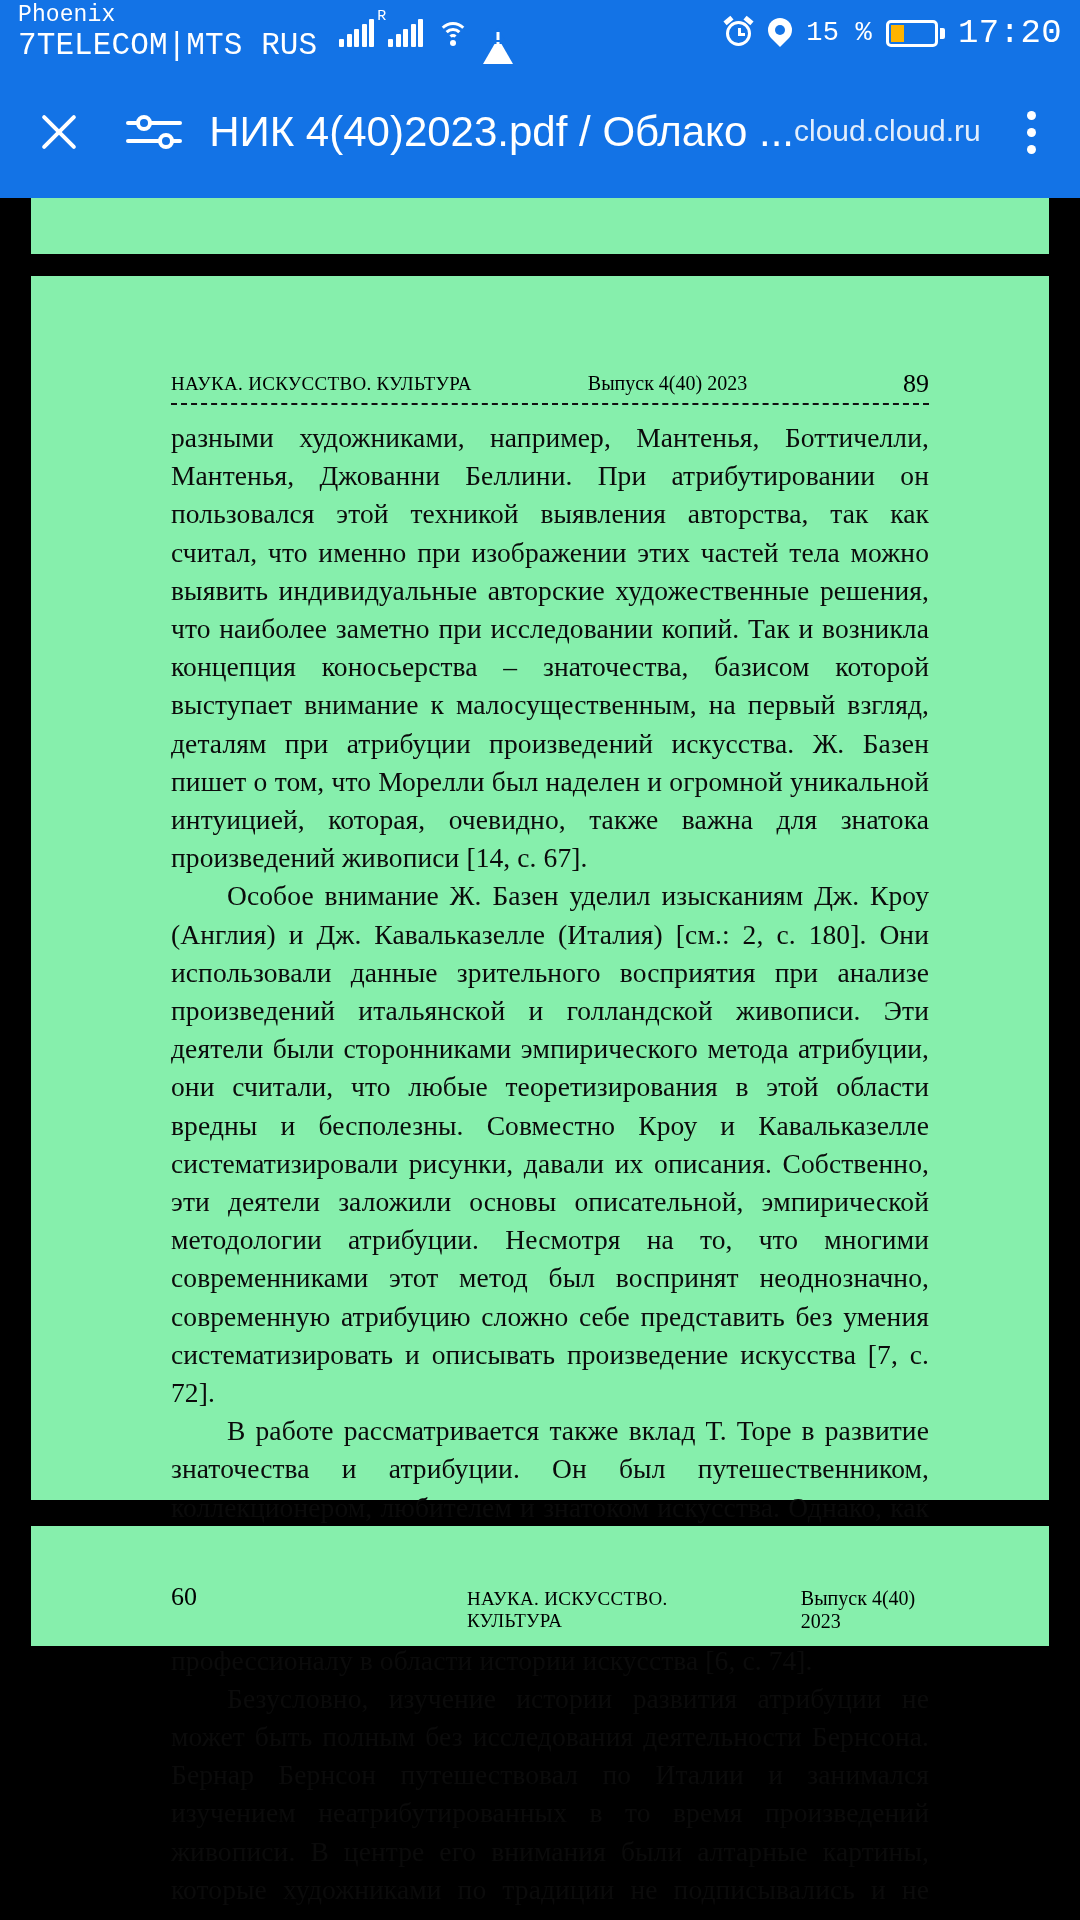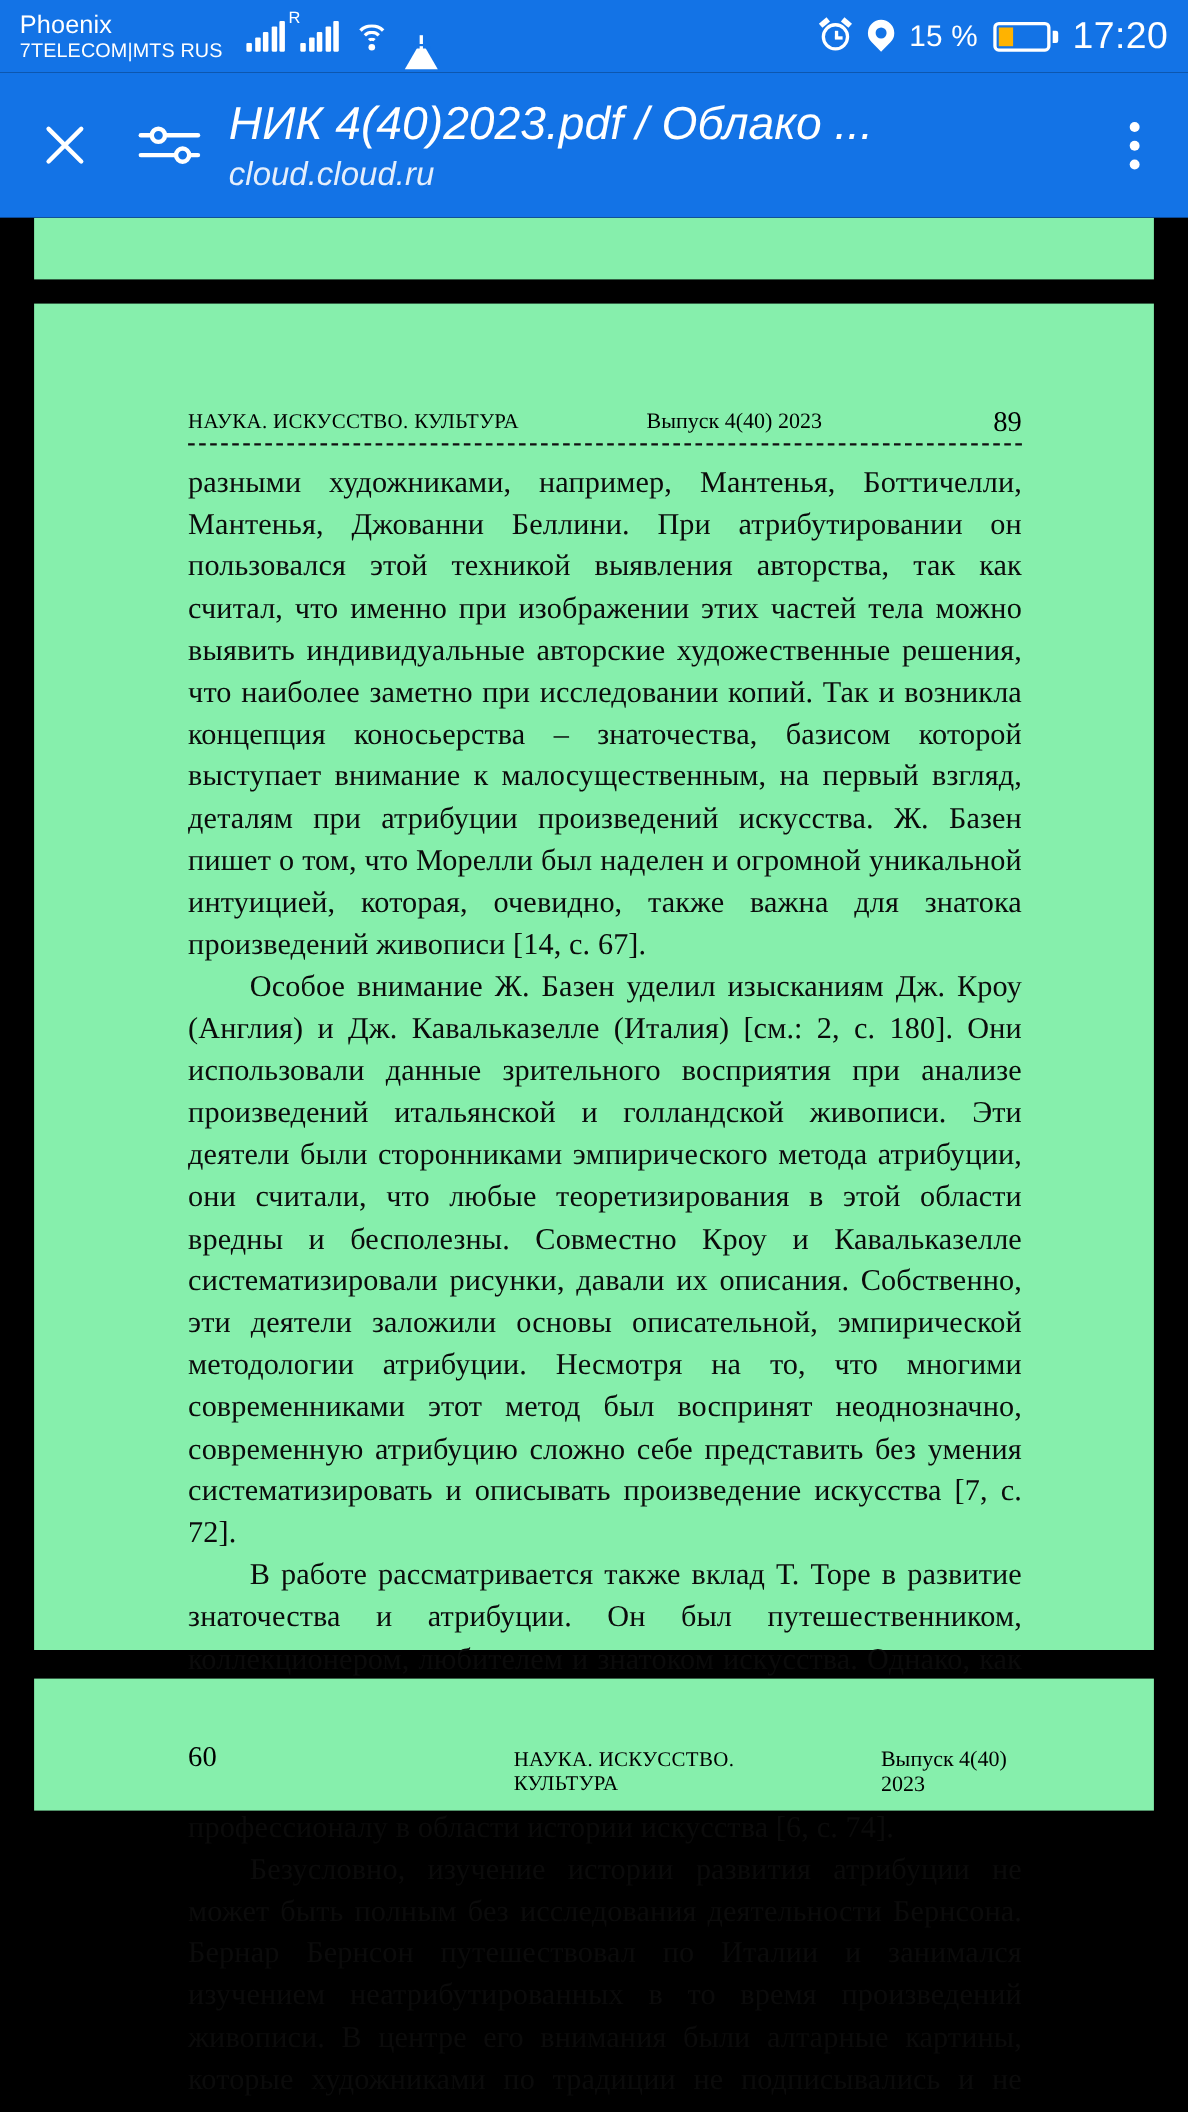--- a/index.html
+++ b/index.html
@@ -19,32 +19,33 @@
 
   
   .statusbar {
     position: relative;
     height: 66px;
     background: #1373e6;
     color: #ffffff;
     display: flex;
     align-items: center;
     padding: 0 18px;
+    font-family: Liberation Mono, monospace;
   }
   .sb-carrier {
     display: flex;
     flex-direction: column;
     justify-content: center;
     line-height: 1.12;
     font-size: 23px;
     letter-spacing: .1px;
     white-space: nowrap;
   }
   .sb-carrier .l1 { font-size: 23px; }
-  .sb-carrier .l2 { font-size: 18px; }
+  .sb-carrier .l2 { font-size: 31px; }
   .sb-left-icons {
     display: flex;
     align-items: center;
     gap: 14px;
     margin-left: 22px;
   }
   .sb-right {
     margin-left: auto;
     display: flex;
     align-items: center;
@@ -181,27 +182,26 @@
   .tune-icon .ln.t { top: 12px; }
   .tune-icon .ln.b { top: 30px; }
   .tune-icon .kn {
     position: absolute; width: 16px; height: 16px; border: 4px solid #fff;
     border-radius: 50%; background: #1373e6;
   }
   .tune-icon .kn.t { top: 6px; left: 10px; }
   .tune-icon .kn.b { top: 24px; left: 32px; }
 
   .title-wrap {
-    margin-left: 26px;
-    display: flex;
-    flex-direction: column;
+    margin-left: 14px;
+    display: flex;
+    flex-direction: row;
     justify-content: center;
     overflow: hidden;
     flex: 1 1 auto;
-    font-style: italic;
   }
   .title-wrap .t1 {
     font-size: 42px;
     font-weight: 400;
     white-space: nowrap;
     overflow: hidden;
     text-overflow: ellipsis;
     line-height: 1.15;
   }
   .title-wrap .t2 {

